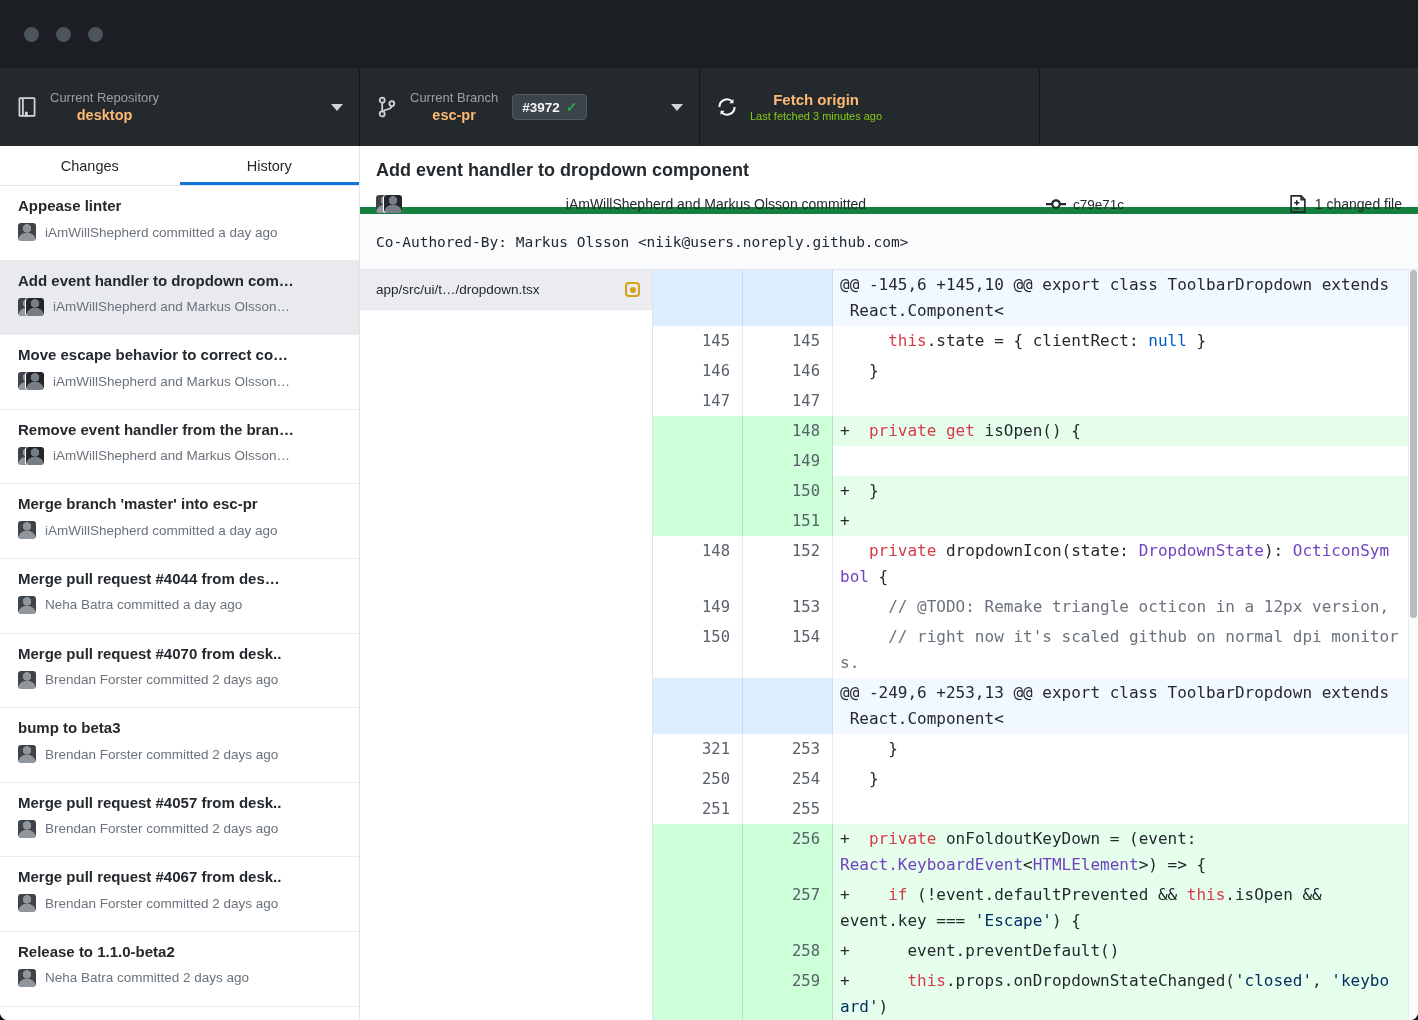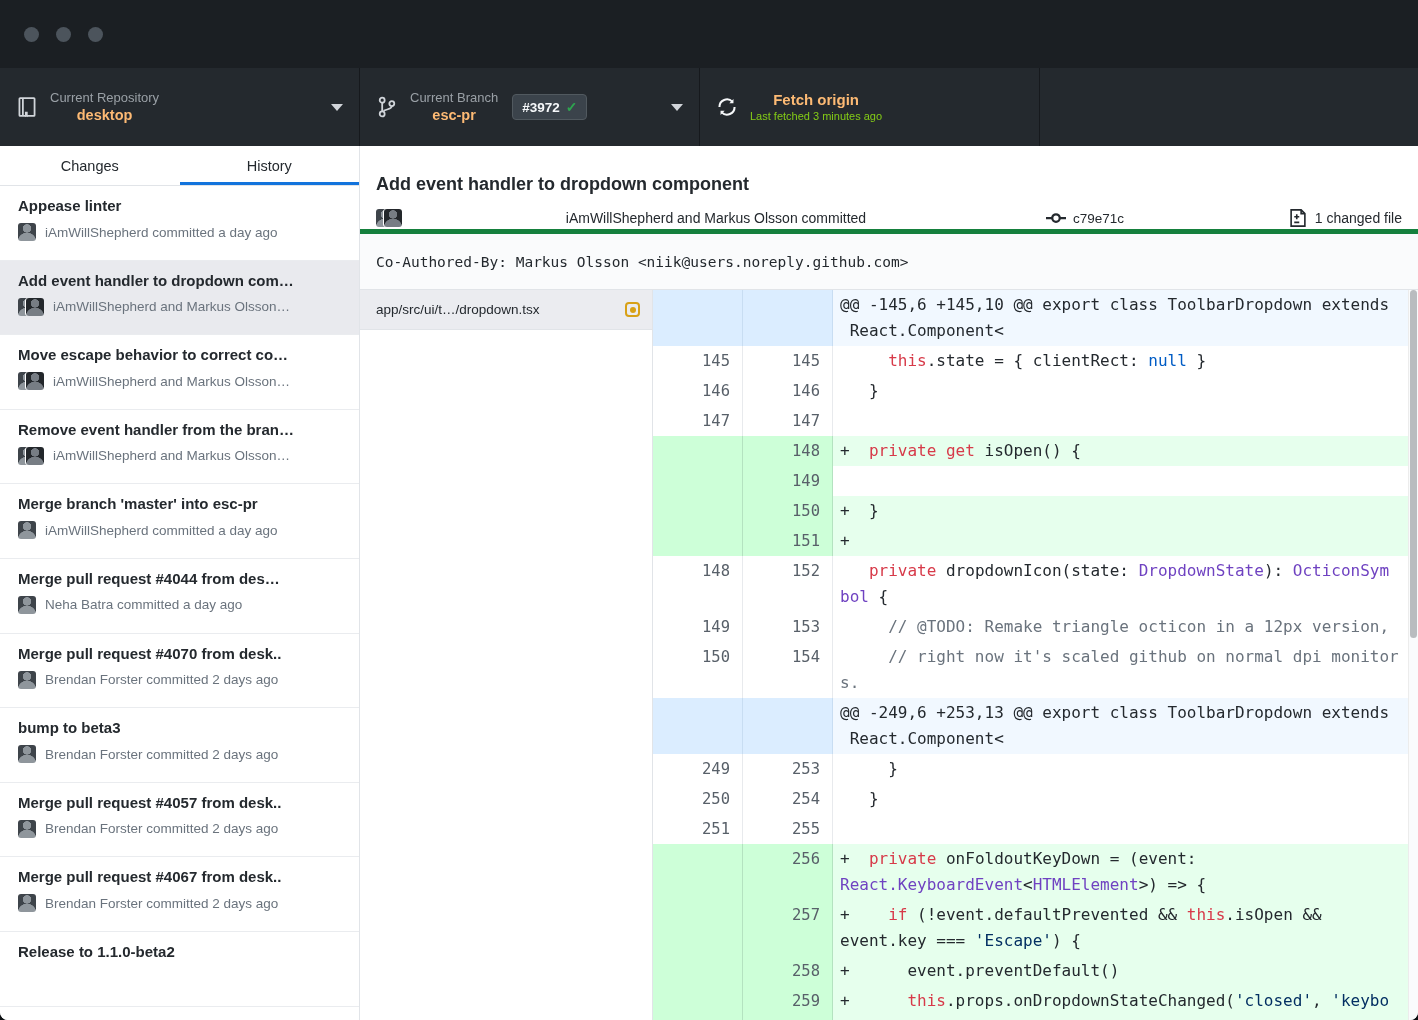--- a/index.html
+++ b/index.html
@@ -41,21 +41,21 @@
   .commit-meta-text{font-size:13.5px;color:#6a737d;white-space:nowrap;overflow:hidden;}
   .avatar{width:18px;height:18px;border-radius:3px;flex:none;
     background:radial-gradient(circle at 50% 30%, #8f969c 0 4px, transparent 4.5px),
                radial-gradient(circle at 50% 105%, #8f969c 0 9px, transparent 9.5px),#3e444a;}
   .avatar-stack{position:relative;width:26px;height:18px;flex:none;}
   .avatar-stack .avatar{position:absolute;top:0;}
   .avatar-stack .a1{left:0;}
   .avatar-stack .a2{left:8px;box-shadow:-1px 0 0 #fff;background:radial-gradient(circle at 50% 30%, #777d84 0 4px, transparent 4.5px),radial-gradient(circle at 50% 105%, #777d84 0 9px, transparent 9.5px),#23272b;}
   
   .main{flex:1;display:flex;flex-direction:column;min-width:0;}
-  .commit-header{height:88px;box-sizing:border-box;border-bottom:5px solid #15803d;padding:28px 16px 0 16px;flex:none;}
+  .commit-header{height:68px;box-sizing:border-box;border-bottom:7px solid #15803d;padding:14px 16px 0 16px;flex:none;}
   .commit-header h1{margin:0;font-size:18px;color:#24292e;}
   .commit-header-meta{display:flex;align-items:center;margin-top:13px;gap:9px;font-size:14px;color:#24292e;justify-content:space-between;}
   .meta-group{display:flex;align-items:center;gap:7px;}
   .meta-icon{width:20px;height:20px;flex:none;}
   .sha{font-family:Liberation Sans, sans-serif;font-size:13.5px;}
   .gap-lg{margin-left:16px;}
   .commit-desc{height:56px;box-sizing:border-box;border-bottom:1px solid #e1e4e8;background:#fafbfc;display:flex;align-items:center;padding:0 16px;flex:none;
     font-family:"DejaVu Sans Mono",monospace;font-size:14.5px;color:#24292e;white-space:pre;}
   .content-row{flex:1;display:flex;min-height:0;}
   .file-list{width:293px;flex:none;border-right:1px solid #e1e4e8;box-sizing:border-box;background:#fff;}
@@ -225,20 +225,24 @@
           </div>
           <div class="commit-row">
             <div class="commit-title">Merge pull request #4067 from desk..</div>
             <div class="commit-meta">
               <span class="avatar"></span>
               <span class="commit-meta-text">Brendan Forster committed 2 days ago</span>
             </div>
           </div>
           <div class="commit-row">
             <div class="commit-title">Release to 1.1.0-beta2</div>
+            <div class="commit-meta">
+              <span class="avatar"></span>
+              <span class="commit-meta-text">Neha Batra committed 2 days ago</span>
+            </div>
           </div>
           <div class="commit-row">
             <div class="commit-title">Merge pull request #4073 from des…</div>
           </div>
         </div>
     </aside>
 
     <main class="main">
       <div class="commit-header">
         <h1>Add event handler to dropdown component</h1>
@@ -333,21 +337,21 @@
               <div class="gut">150</div>
               <div class="gut">154</div>
               <div class="code"><span class="tk-c">     // right now it's scaled github on normal dpi monitor</span><br><span class="tk-c">s.</span></div>
             </div>
             <div class="diff-row hunk">
               <div class="gut"></div>
               <div class="gut"></div>
               <div class="code"><span class="tk-d">@@ -249,6 +253,13 @@ export class ToolbarDropdown extends</span><br><span class="tk-d"> React.Component&lt;</span></div>
             </div>
             <div class="diff-row ctx">
-              <div class="gut">249</div>
+              <div class="gut">321</div>
               <div class="gut">253</div>
               <div class="code"><span class="tk-d">     }</span></div>
             </div>
             <div class="diff-row ctx">
               <div class="gut">250</div>
               <div class="gut">254</div>
               <div class="code"><span class="tk-d">   }</span></div>
             </div>
             <div class="diff-row ctx">
               <div class="gut">251</div>

